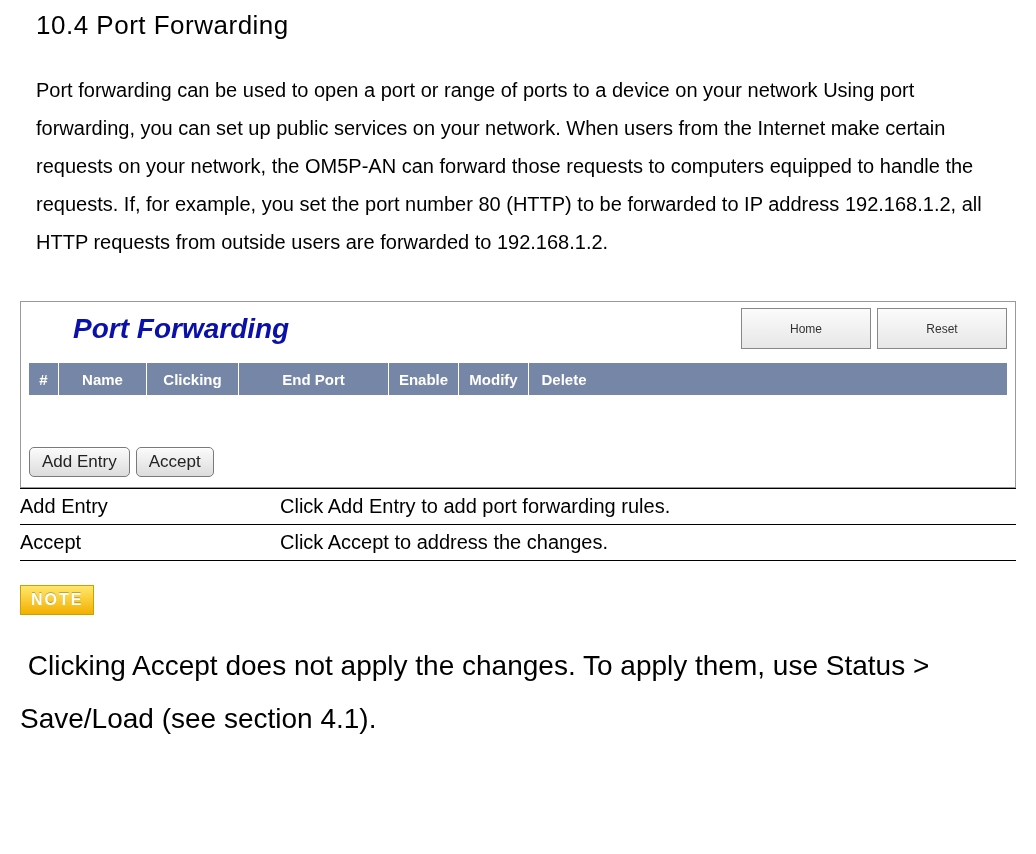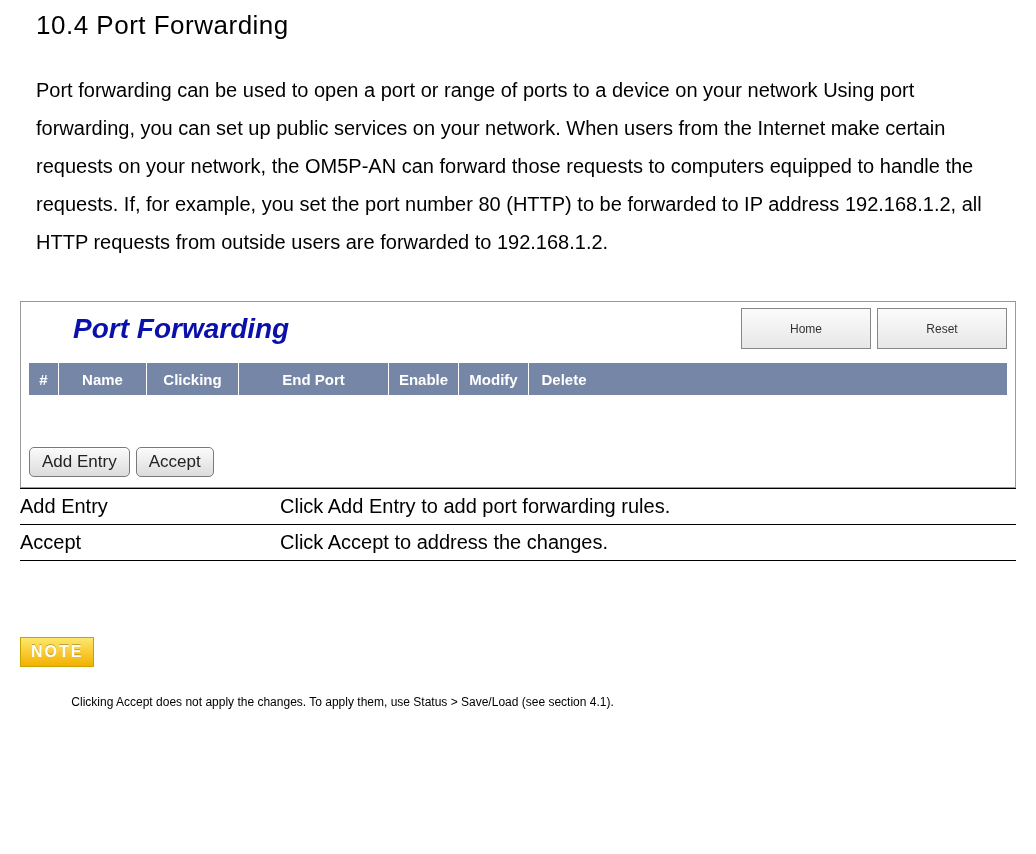--- a/index.html
+++ b/index.html
@@ -119,35 +119,34 @@
   .def-term {
     width: 260px;
     flex-shrink: 0;
   }
   .def-desc {
     flex: 1;
   }
   
   .note-tag {
     display: inline-block;
-    margin-top: 76px;
+    margin-top: 24px;
     border: 1px solid #c7a300;
     background: linear-gradient(#ffe76b,#f3b000);
     color: #fff;
     font-weight: bold;
     font-size: 16px;
     letter-spacing: 2px;
     padding: 5px 10px;
     text-shadow: 0 -1px 0 rgba(0,0,0,0.25);
   }
   .note-text {
-    font-size: 12px;
+    font-size: 28px;
     line-height: 1.9;
     margin-top: 24px;
-    margin-left: 48px;
   }
 </style>
 </head>
 <body>
 
 
 
 <h2 class="section-title">10.4 Port Forwarding</h2>
 
 <p class="bodytext">Port forwarding can be used to open a port or range of ports to a device on your network Using port forwarding, you can set up public services on your network. When users from the Internet make certain requests on your network, the OM5P-AN can forward those requests to computers equipped to handle the requests. If, for example, you set the port number 80 (HTTP) to be forwarded to IP address 192.168.1.2, all HTTP requests from outside users are forwarded to 192.168.1.2.</p>

